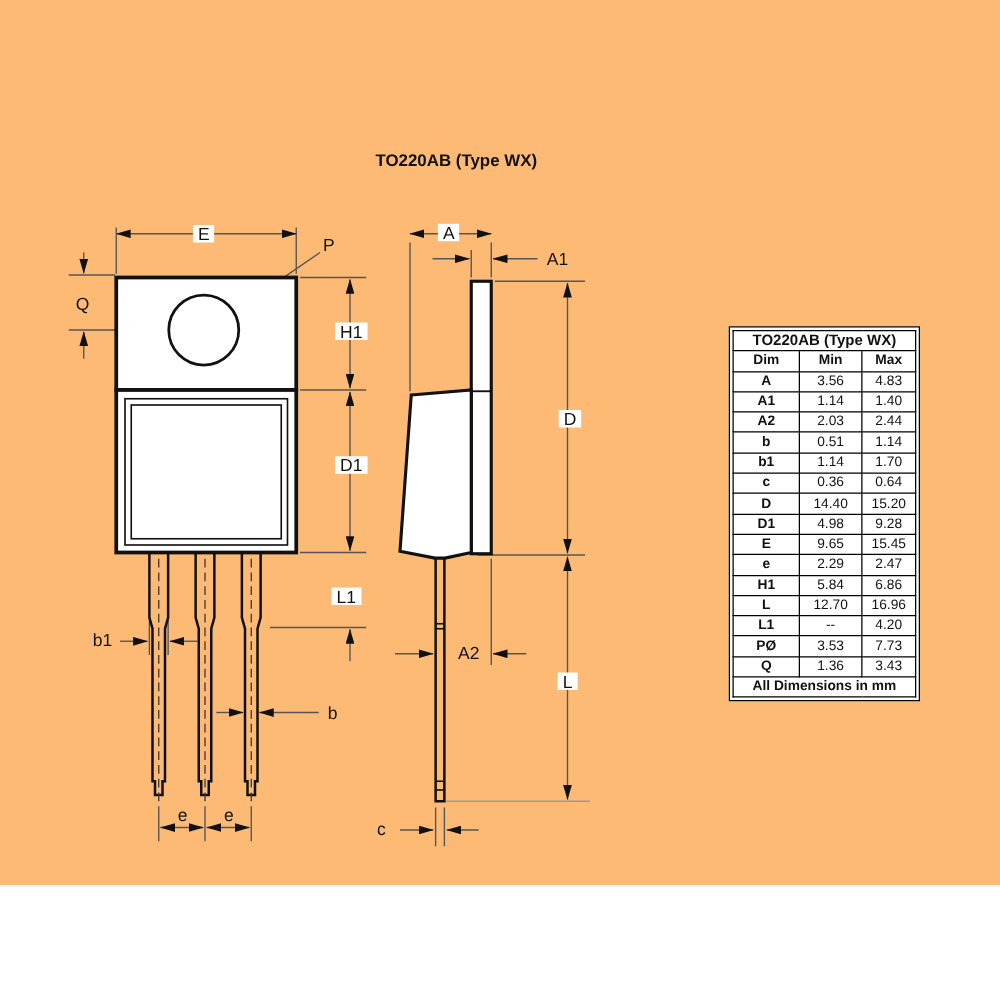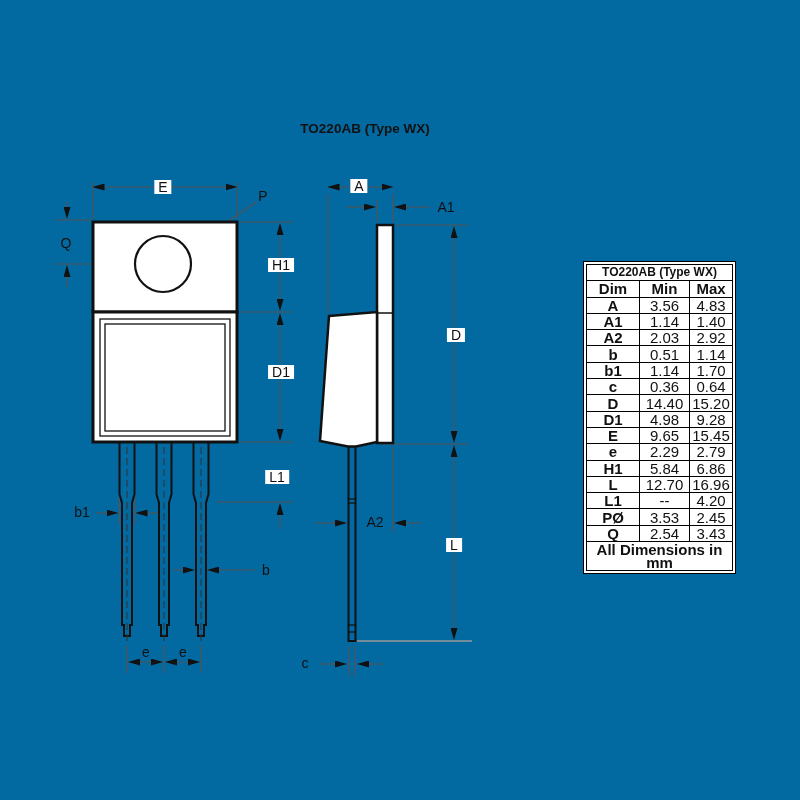--- a/index.html
+++ b/index.html
@@ -1,27 +1,27 @@
 <!DOCTYPE html>
 <html><head>
 <meta charset="utf-8">
 <style>
   html,body{margin:0;padding:0;background:#fff;}
-  #canvas{position:relative;width:800px;height:800px;background:#0369a1;overflow:hidden;
+  #canvas{position:relative;width:800px;height:708px;background:#fdba74;overflow:hidden;
           font-family:"Liberation Sans",sans-serif;color:#111;}
   svg{position:absolute;left:0;top:0;}
   .title{position:absolute;left:365px;top:128px;transform:translate(-50%,-50%);
          font-size:13.5px;font-weight:bold;white-space:nowrap;}
   .dlabel{position:absolute;font-size:14px;color:#111;transform:translate(-50%,-50%);
           white-space:nowrap;line-height:14px;}
   .bg{background:#fff;padding:0 4px;}
   .tblwrap{position:absolute;left:583px;top:261px;border:1px solid #000;
            padding:2px;background:#fff;}
   table{border-collapse:collapse;table-layout:fixed;width:146px;}
-  th,td{border:1.5px solid #000;font-size:15px;text-align:center;
+  th,td{border:1.5px solid #000;font-size:11px;text-align:center;
         padding:1px 0;height:13.3px;line-height:13px;overflow:hidden;}
   th{font-weight:bold;}
   td.dim{font-weight:bold;}
   td.val{font-weight:normal;}
   .tbl-title th{font-size:12px;}
   .tbl-footer td{font-weight:bold;}
 </style>
 </head>
 <body>
 
@@ -176,21 +176,21 @@
             <td class="val">4.83</td>
           </tr>
           <tr>
             <td class="dim">A1</td>
             <td class="val">1.14</td>
             <td class="val">1.40</td>
           </tr>
           <tr>
             <td class="dim">A2</td>
             <td class="val">2.03</td>
-            <td class="val">2.92</td>
+            <td class="val">2.44</td>
           </tr>
           <tr>
             <td class="dim">b</td>
             <td class="val">0.51</td>
             <td class="val">1.14</td>
           </tr>
           <tr>
             <td class="dim">b1</td>
             <td class="val">1.14</td>
             <td class="val">1.70</td>
@@ -211,45 +211,45 @@
             <td class="val">9.28</td>
           </tr>
           <tr>
             <td class="dim">E</td>
             <td class="val">9.65</td>
             <td class="val">15.45</td>
           </tr>
           <tr>
             <td class="dim">e</td>
             <td class="val">2.29</td>
-            <td class="val">2.79</td>
+            <td class="val">2.47</td>
           </tr>
           <tr>
             <td class="dim">H1</td>
             <td class="val">5.84</td>
             <td class="val">6.86</td>
           </tr>
           <tr>
             <td class="dim">L</td>
             <td class="val">12.70</td>
             <td class="val">16.96</td>
           </tr>
           <tr>
             <td class="dim">L1</td>
             <td class="val">--</td>
             <td class="val">4.20</td>
           </tr>
           <tr>
             <td class="dim">PØ</td>
             <td class="val">3.53</td>
-            <td class="val">2.45</td>
+            <td class="val">7.73</td>
           </tr>
           <tr>
             <td class="dim">Q</td>
-            <td class="val">2.54</td>
+            <td class="val">1.36</td>
             <td class="val">3.43</td>
           </tr>
         </tbody>
       <tfoot>
         <tr class="tbl-footer">
           <td colspan="3">All Dimensions in mm</td>
         </tr>
       </tfoot>
     </table>
   </div>

